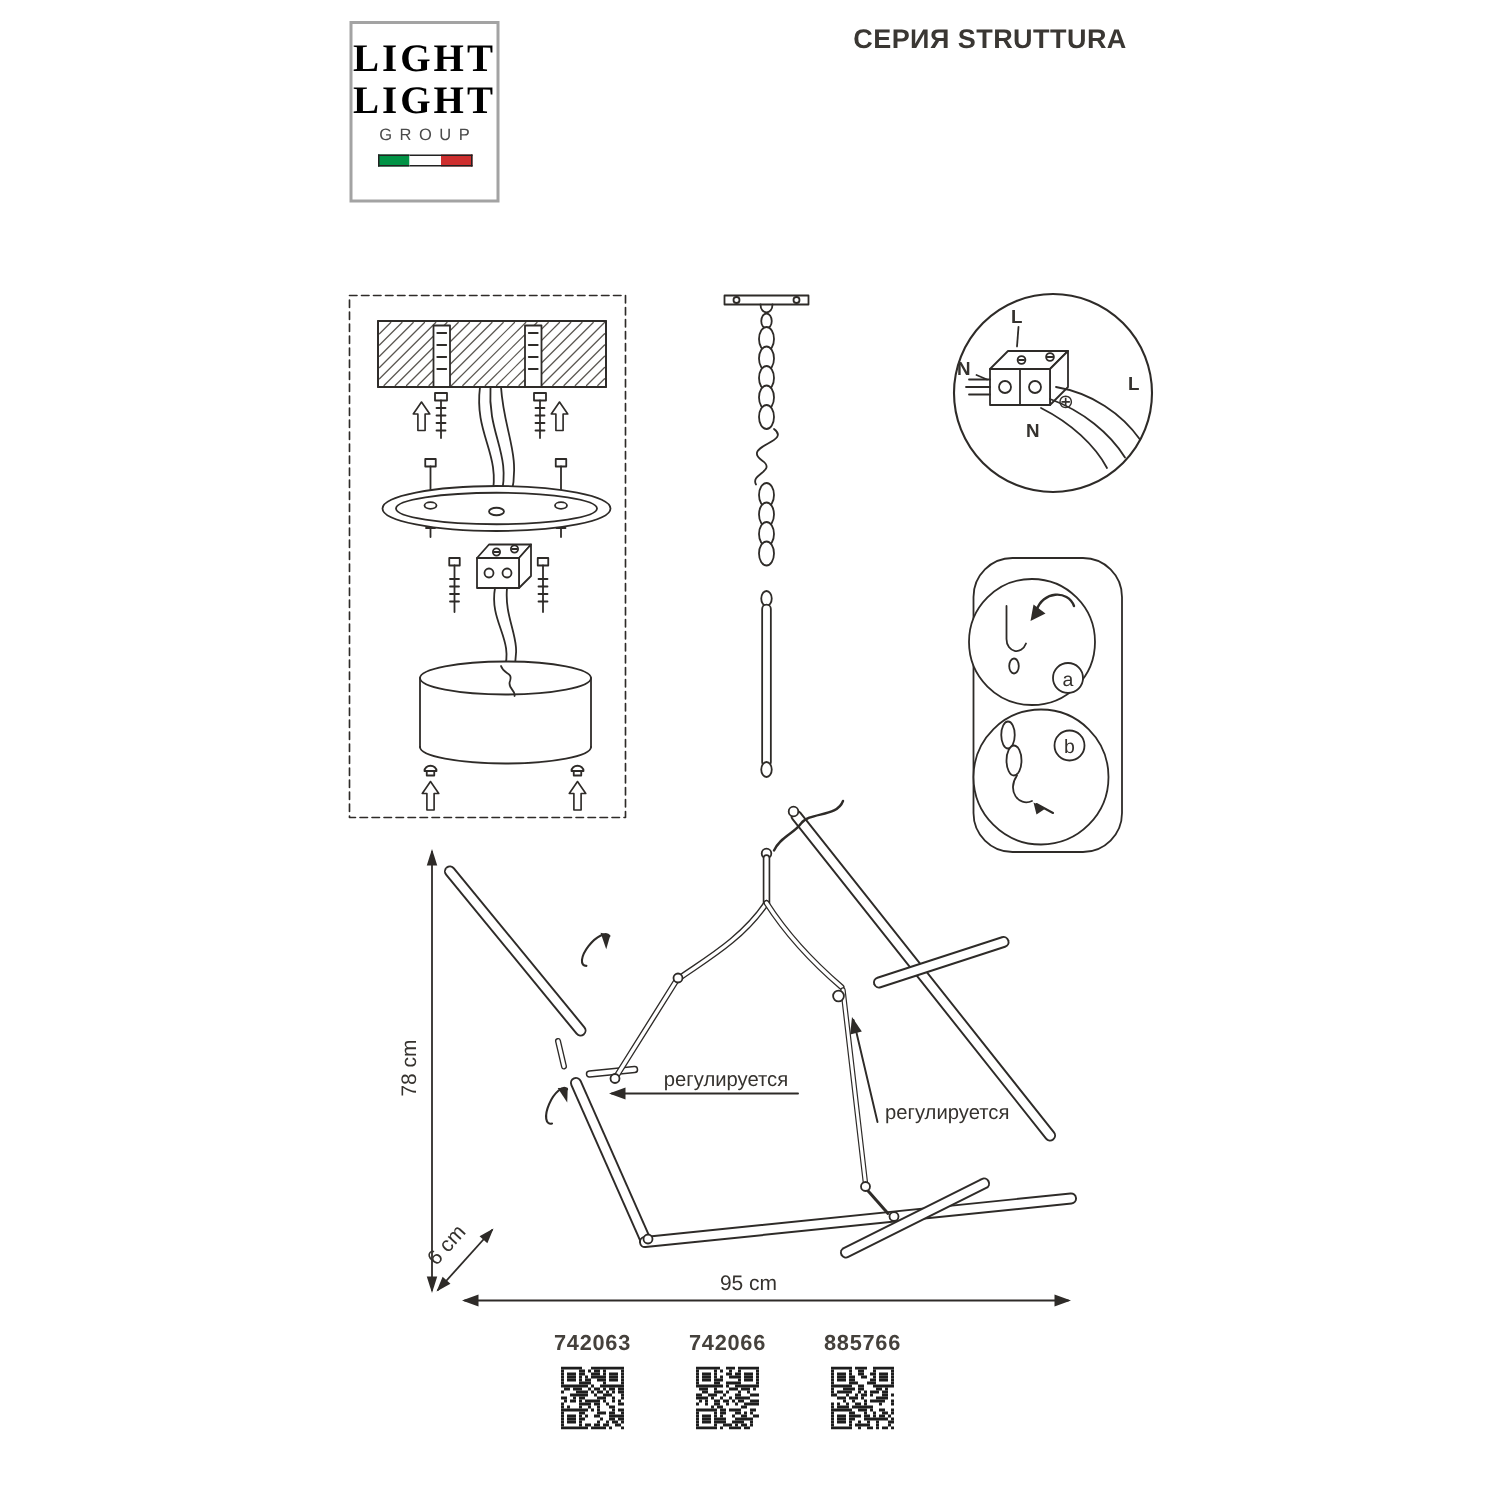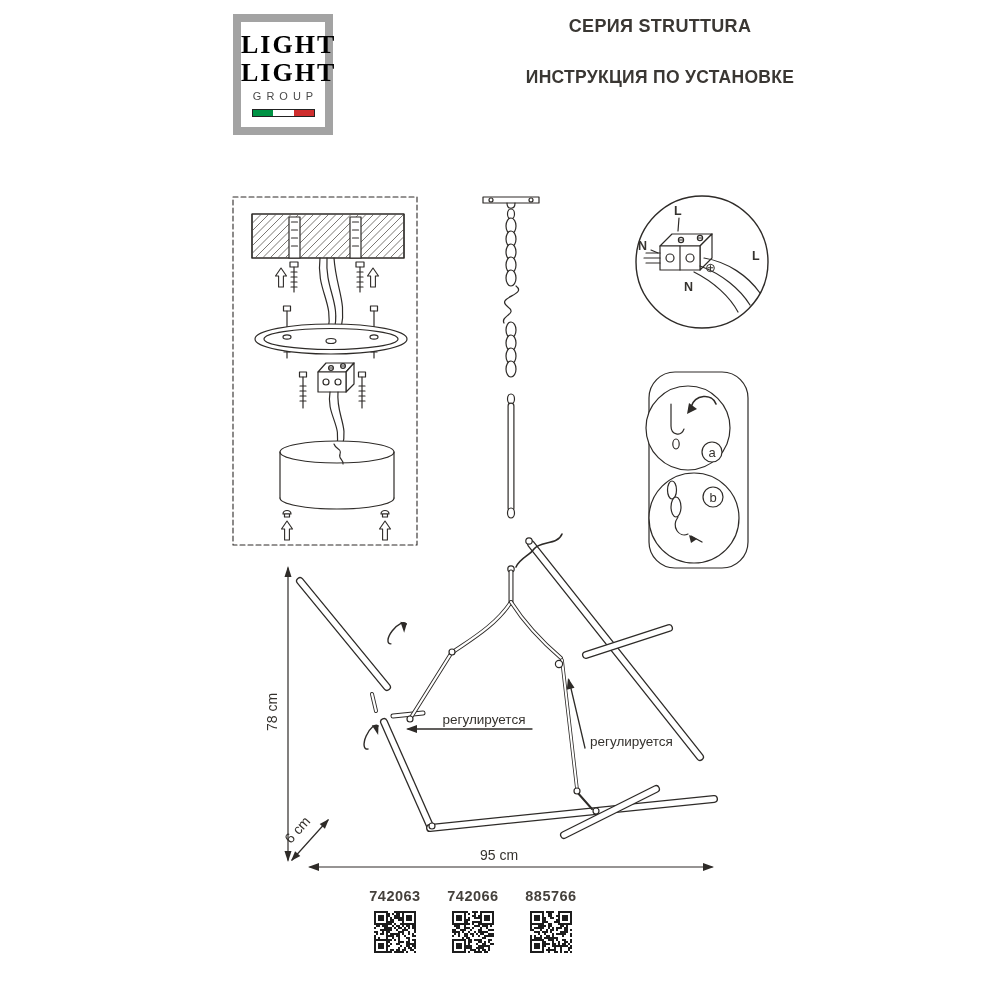--- a/index.html
+++ b/index.html
@@ -3,38 +3,38 @@
 <meta charset="utf-8">
 <style>
   *{margin:0;padding:0;box-sizing:border-box}
   html,body{background:#ffffff}
   body{font-family:"Liberation Sans","DejaVu Sans",sans-serif;color:#3a3733}
   .page{position:relative;width:1000px;height:999px;background:#fff;overflow:hidden}
   .art{position:absolute;left:0;top:0}
   svg text{font-family:"Liberation Sans","DejaVu Sans",sans-serif;fill:#35322e}
 
   
-  .logo-box{position:absolute;left:233px;top:14px;width:100px;height:121px;border:8px solid #a3a3a3;
+  .logo-box{position:absolute;left:233px;top:14px;width:100px;height:121px;border:2px solid #a3a3a3;
             background:#fff;text-align:center;padding-top:9px}
   .logo-light,.logo-star{font-family:"Liberation Serif","DejaVu Serif",serif;font-weight:bold;
             font-size:26px;letter-spacing:2px;color:#000;line-height:1.08}
   .logo-group{font-size:11px;letter-spacing:5px;color:#4a4a4a;margin-top:3px;text-indent:5px}
   .logo-flag{margin-top:7px;display:flex;justify-content:center}
   .logo-flag span{width:21px;height:8px;display:block;border-top:1px solid #222;border-bottom:1px solid #222}
   .f-green{background:#009345;border-left:1px solid #222}
   .f-white{background:#fff}
   .f-red{background:#cf2e2e;border-right:1px solid #222}
 
   
   .header{position:absolute;left:460px;top:14px;width:400px;text-align:center;font-weight:bold;color:#3a3733}
   .h-series{font-size:18px;line-height:1.38;letter-spacing:.3px}
   .h-instr{margin-top:26px;font-size:17.5px;line-height:1.4;letter-spacing:.3px}
 
   
-  .articles-row{position:absolute;left:356px;top:888px;display:flex;}
+  .articles-row{position:absolute;left:356px;top:888px;display:flex;gap:12px}
   .article{width:78px;text-align:center}
   .code{font-size:14.5px;font-weight:bold;color:#45413c;letter-spacing:.5px}
   .qr{margin:7px auto 0;width:42px;height:42px}
   .qr svg{display:block}
 </style>
 </head>
 <body>
 
 <div class="page">
 
@@ -363,21 +363,20 @@
     <div class="logo-flag">
       <span class="f-green"></span>
       <span class="f-white"></span>
       <span class="f-red"></span>
     </div>
   </div>
 
   <div class="header">
     <div class="h-series">СЕРИЯ STRUTTURA</div>
     <div class="h-instr">
-      <div>ИНСТРУКЦИЯ ПО УСТАНОВКЕ</div>
     </div>
   </div>
 
   <div class="articles-row">
     <div class="article">
       <div class="code">742063</div>
       <div class="qr">
           <svg width="42" height="42" viewBox="0 0 42 42">
             <g fill="#1d1d1d">
               <rect x="0" y="0" width="2" height="2"></rect>

